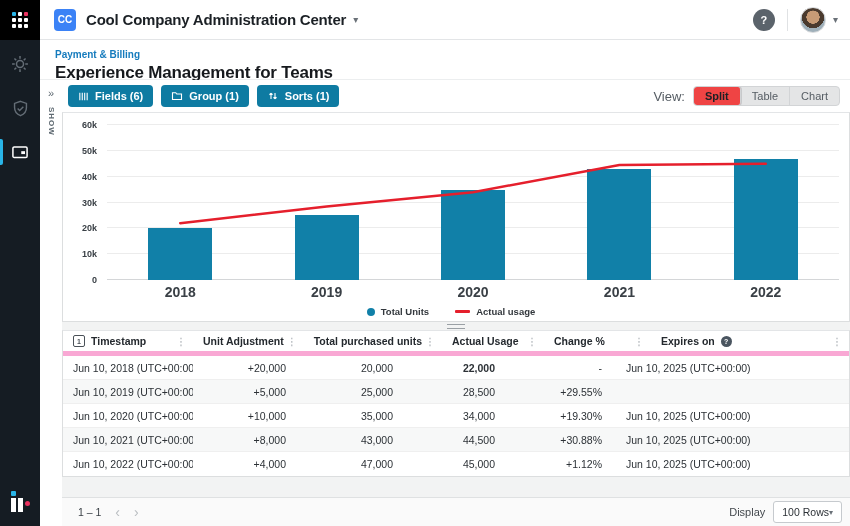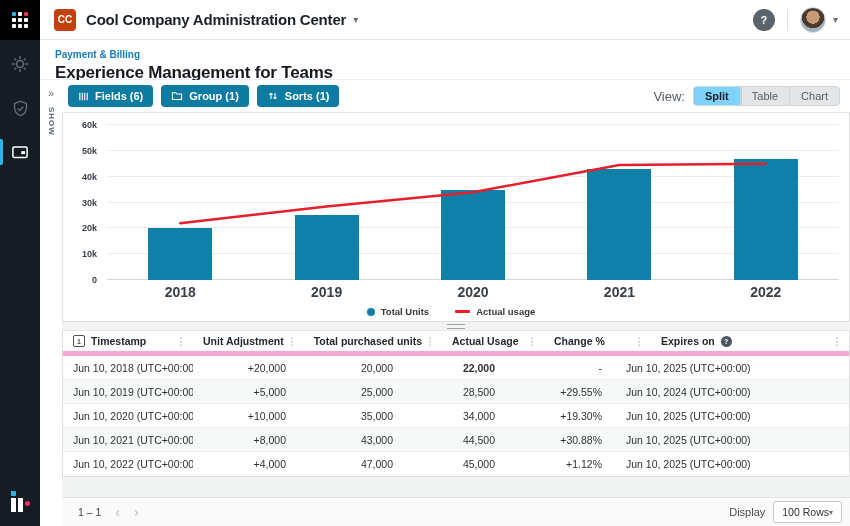--- a/index.html
+++ b/index.html
@@ -21,21 +21,21 @@
   .rail-brand { width:40px; height:34px; position:relative; margin-bottom:4px; cursor:pointer; }
   .rail-brand .bar1 { position:absolute; left:11px; top:10px; width:5px; height:14px; background:#fff; }
   .rail-brand .bar2 { position:absolute; left:18px; top:10px; width:5px; height:14px; background:#fff; }
   .rail-brand .dotc { position:absolute; left:11px; top:3px; width:5px; height:5px; background:#29b5e8; border-radius:1px; }
   .rail-brand .dotp { position:absolute; left:25px; top:13px; width:5px; height:5px; background:#ea3360; border-radius:50%; }
 
   
   .main { flex:1; display:flex; flex-direction:column; min-width:0; }
 
   .topbar { height:40px; flex:0 0 40px; display:flex; align-items:center; padding:0 12px 0 14px; border-bottom:1px solid #e3e5e7; background:#fff; }
-  .cc-badge { width:22px; height:22px; border-radius:4px; background:#c2410c; color:#fff; font-size:10px; font-weight:bold; display:flex; align-items:center; justify-content:center; }
+  .cc-badge { width:22px; height:22px; border-radius:4px; background:#3b82f6; color:#fff; font-size:10px; font-weight:bold; display:flex; align-items:center; justify-content:center; }
   .app-title { margin-left:10px; font-size:15px; font-weight:600; color:#1b2025; letter-spacing:-0.2px; }
   .caret { color:#6a7178; font-size:10px; margin-left:7px; cursor:pointer; }
   .flex-spacer { flex:1; }
   .help-btn { width:22px; height:22px; border-radius:50%; background:#5b636b; color:#fff; font-size:11px; font-weight:bold; display:flex; align-items:center; justify-content:center; cursor:pointer; }
   .vdiv { width:1px; height:22px; background:#e0e2e4; margin:0 12px; }
   .avatar { width:26px; height:26px; border-radius:50%; cursor:pointer; border:1px solid #d8dadc;
             background: radial-gradient(circle at 50% 38%, #c79b76 0 34%, #4a3a2e 35% 58%, #9fb0ba 59%); }
 
   .pagehead { height:40px; flex:0 0 40px; background:#fff; padding:4px 0 0 15px; border-bottom:1px solid #eceeef; }
   .breadcrumb { font-size:10px; font-weight:bold; color:#157bbd; cursor:pointer; display:inline-block; }
@@ -47,21 +47,21 @@
   .show-label { writing-mode: vertical-rl; font-size:8px; letter-spacing:1px; color:#5f6a72; margin-top:8px; font-weight:bold; }
 
   .content { flex:1; display:flex; flex-direction:column; background:#f2f3f3; min-width:0; }
   .toolbar { height:32px; flex:0 0 32px; background:#fff; display:flex; align-items:center; padding:0 10px 0 6px; }
   .tbtn { height:22px; background:#0e7ba2; color:#fff; border:none; border-radius:4px; font-size:11px; font-weight:bold; font-family:inherit; display:flex; align-items:center; gap:6px; padding:0 10px; margin-right:8px; cursor:pointer; }
   .tbtn svg { display:block; }
   .view-label { font-size:13px; color:#555c63; margin-right:8px; }
   .seg { display:flex; background:#e4e5e6; border:1px solid #d2d4d6; border-radius:4px; overflow:hidden; }
   .seg-opt { font-size:11px; color:#555c63; padding:3px 11px; cursor:pointer; border-right:1px solid #d2d4d6; }
   .seg-opt:last-child { border-right:none; }
-  .seg-opt.active { background:#7dd3fc; color:#1b2025; font-weight:bold; border-radius:3px; box-shadow:0 0 0 1px #c7c9cb; }
+  .seg-opt.active { background:#ef4444; color:#1b2025; font-weight:bold; border-radius:3px; box-shadow:0 0 0 1px #c7c9cb; }
 
   
   .chart-card { height:210px; flex:0 0 210px; background:#fff; border:1px solid #dcdedf; border-top:1px solid #e3e5e7; padding:12px 10px 0 0; display:flex; flex-direction:column; }
   .chart-area { display:flex; flex:0 0 155px; }
   .y-axis { width:44px; flex:0 0 44px; position:relative; height:155px; }
   .y-tick { position:absolute; right:10px; font-size:9px; font-weight:bold; color:#3a4046; }
   .plot { flex:1; position:relative; height:155px; }
   .gridline { position:absolute; left:0; right:0; height:1px; background:#ececec; }
   .gridline.zero { background:#d4d6d8; }
   .bars-layer { position:absolute; inset:0; display:flex; }
@@ -328,21 +328,20 @@
                 <div class="td num bold" style="flex: 0 0 102px;">22,000</div>
                 <div class="td num" style="flex: 0 0 107px;">-</div>
                 <div class="td" style="flex: 1 1 0%;">Jun 10, 2025 (UTC+00:00)</div>
               </div>
               <div class="tr stripe">
                 <div class="td" style="flex: 0 0 130px;">Jun 10, 2019 (UTC+00:00)</div>
                 <div class="td num" style="flex: 0 0 107px;">+5,000</div>
                 <div class="td num" style="flex: 0 0 107px;">25,000</div>
                 <div class="td num" style="flex: 0 0 102px;">28,500</div>
                 <div class="td num" style="flex: 0 0 107px;">+29.55%</div>
-                <div class="td" style="flex: 1 1 0%;">Jun 10, 2024 (UTC+00:00)</div>
               </div>
               <div class="tr">
                 <div class="td" style="flex: 0 0 130px;">Jun 10, 2020 (UTC+00:00)</div>
                 <div class="td num" style="flex: 0 0 107px;">+10,000</div>
                 <div class="td num" style="flex: 0 0 107px;">35,000</div>
                 <div class="td num" style="flex: 0 0 102px;">34,000</div>
                 <div class="td num" style="flex: 0 0 107px;">+19.30%</div>
                 <div class="td" style="flex: 1 1 0%;">Jun 10, 2025 (UTC+00:00)</div>
               </div>
               <div class="tr stripe">

